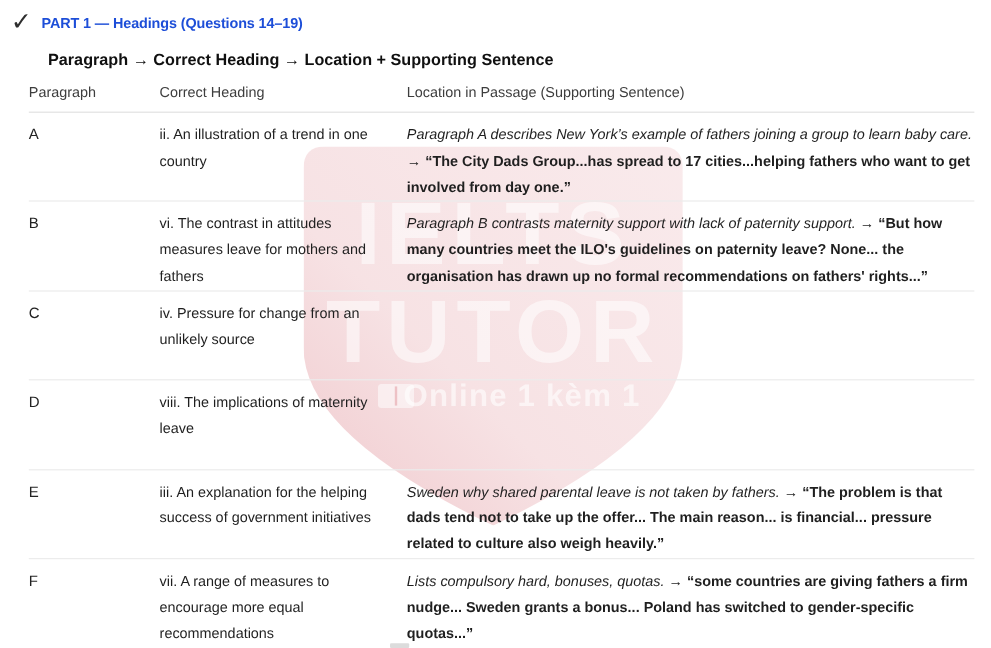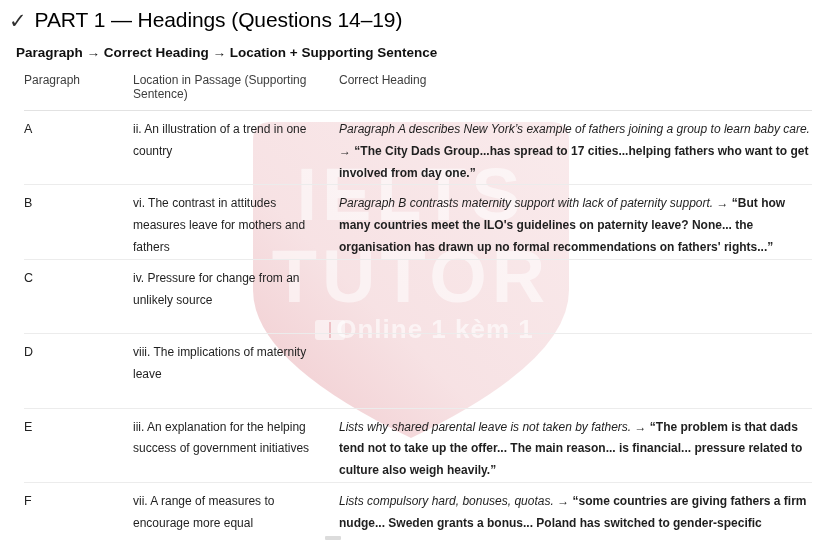--- a/index.html
+++ b/index.html
@@ -17,22 +17,22 @@
   .wm-big  { font-family:"Liberation Sans",sans-serif; font-weight:700; font-size:74px; letter-spacing:5px; fill:#ffffff; fill-opacity:0.55; }
   .wm-small{ font-family:"Liberation Sans",sans-serif; font-weight:700; font-size:26px; letter-spacing:1px; fill:#ffffff; fill-opacity:0.6; }
   .bottom-mark {
     position:absolute; left:325px; top:536px; width:16px; height:4px;
     background:#dcdcdc; border-radius:1px; z-index:0;
   }
   
   .content { position:relative; z-index:1; }
   .title-row { display:flex; align-items:center; gap:8px; padding:8px 0 0 9px; }
   .check { font-size:21px; font-weight:700; color:#2e2e2e; line-height:1; }
-  .title-text { font-size:21px; font-weight:400; color:#000000; letter-spacing:-0.1px; }
-  .subtitle { margin:13px 0 0 16px; font-size:13.5px; font-weight:700; color:#101010; }
+  .title-text { font-size:12px; font-weight:700; color:#1d4ed8; letter-spacing:-0.1px; }
+  .subtitle { margin:13px 0 0 40px; font-size:13.5px; font-weight:700; color:#101010; }
   .table { margin:0 14px 4px 24px; }
   .thead {
     display:grid; grid-template-columns:109px 206px 1fr;
     padding:13px 0 9px; border-bottom:1px solid #e2e2e2;
     font-size:12px; color:#3d3d3d;
   }
   .row {
     display:grid; grid-template-columns:109px 206px 1fr;
     padding:8px 0 0; min-height:74.4px;
     border-bottom:1px solid #ececec;
@@ -75,22 +75,22 @@
       <span class="check">✓</span>
       <span class="title-text">PART 1 — Headings (Questions 14–19)</span>
     </div>
 
     <div class="subtitle">Paragraph → Correct Heading → Location + Supporting Sentence</div>
 
     <div class="table">
 
       <div class="thead">
         <div>Paragraph</div>
+        <div>Correct Heading</div>
         <div>Location in Passage (Supporting Sentence)</div>
-        <div>Correct Heading</div>
       </div>
 
       <div class="row">
         <div class="c1">A</div>
         <div class="c2">ii. An illustration of a trend in one country</div>
         <div class="c3">
           <span class="intro">Paragraph A describes New York’s example of fathers joining a group to learn baby care.</span> 
           <span class="quote">→ “The City Dads Group...has spread to 17 cities...helping fathers who want to get involved from day one.”</span>
         </div>
       </div>
@@ -111,21 +111,21 @@
 
       <div class="row">
         <div class="c1">D</div>
         <div class="c2">viii. The implications of maternity leave</div>
       </div>
 
       <div class="row">
         <div class="c1">E</div>
         <div class="c2">iii. An explanation for the helping success of government initiatives</div>
         <div class="c3">
-          <span class="intro">Lists why shared parental leave is not taken by fathers.</span> 
+          <span class="intro">Sweden why shared parental leave is not taken by fathers.</span> 
           <span class="quote">→ “The problem is that dads tend not to take up the offer... The main reason... is financial... pressure related to culture also weigh heavily.”</span>
         </div>
       </div>
 
       <div class="row">
         <div class="c1">F</div>
         <div class="c2">vii. A range of measures to encourage more equal recommendations</div>
         <div class="c3">
           <span class="intro">Lists compulsory hard, bonuses, quotas.</span> 
           <span class="quote">→ “some countries are giving fathers a firm nudge... Sweden grants a bonus... Poland has switched to gender-specific quotas...”</span>

